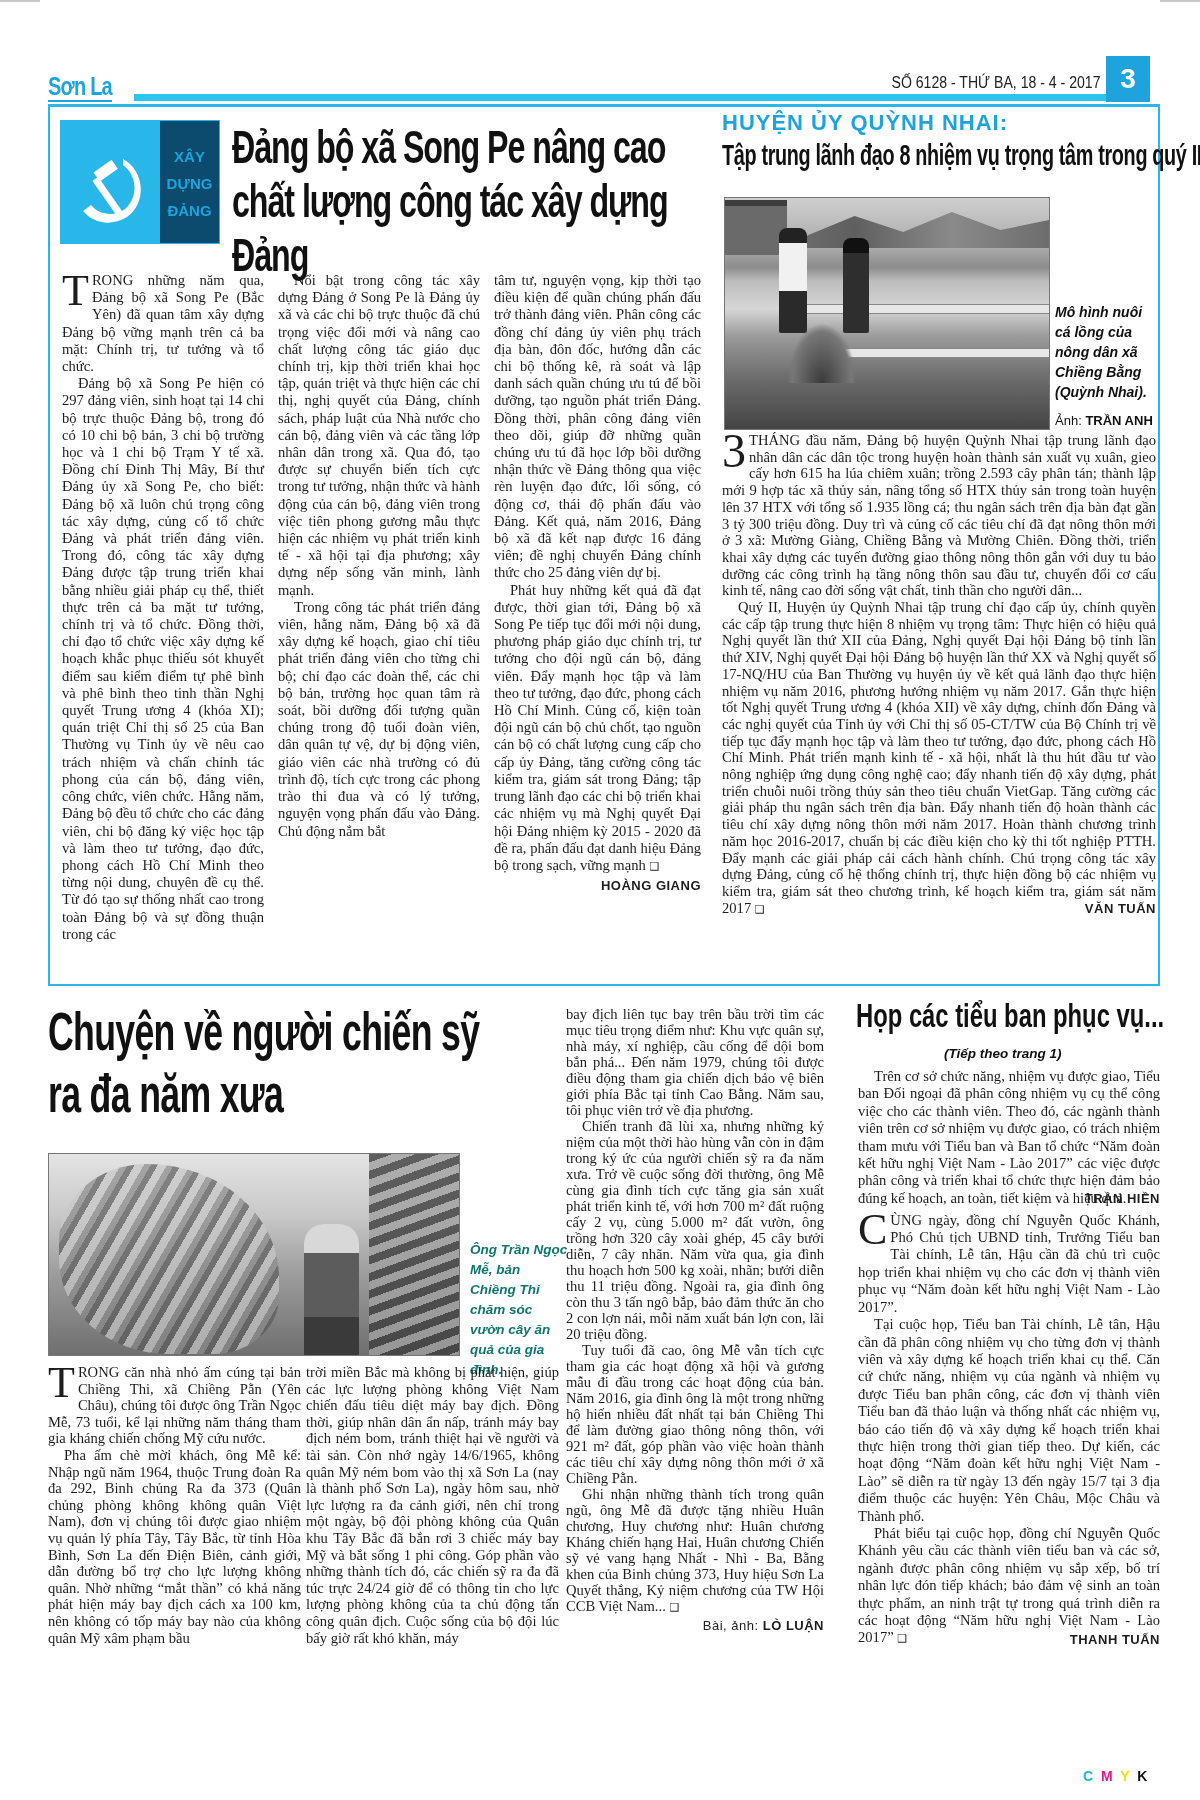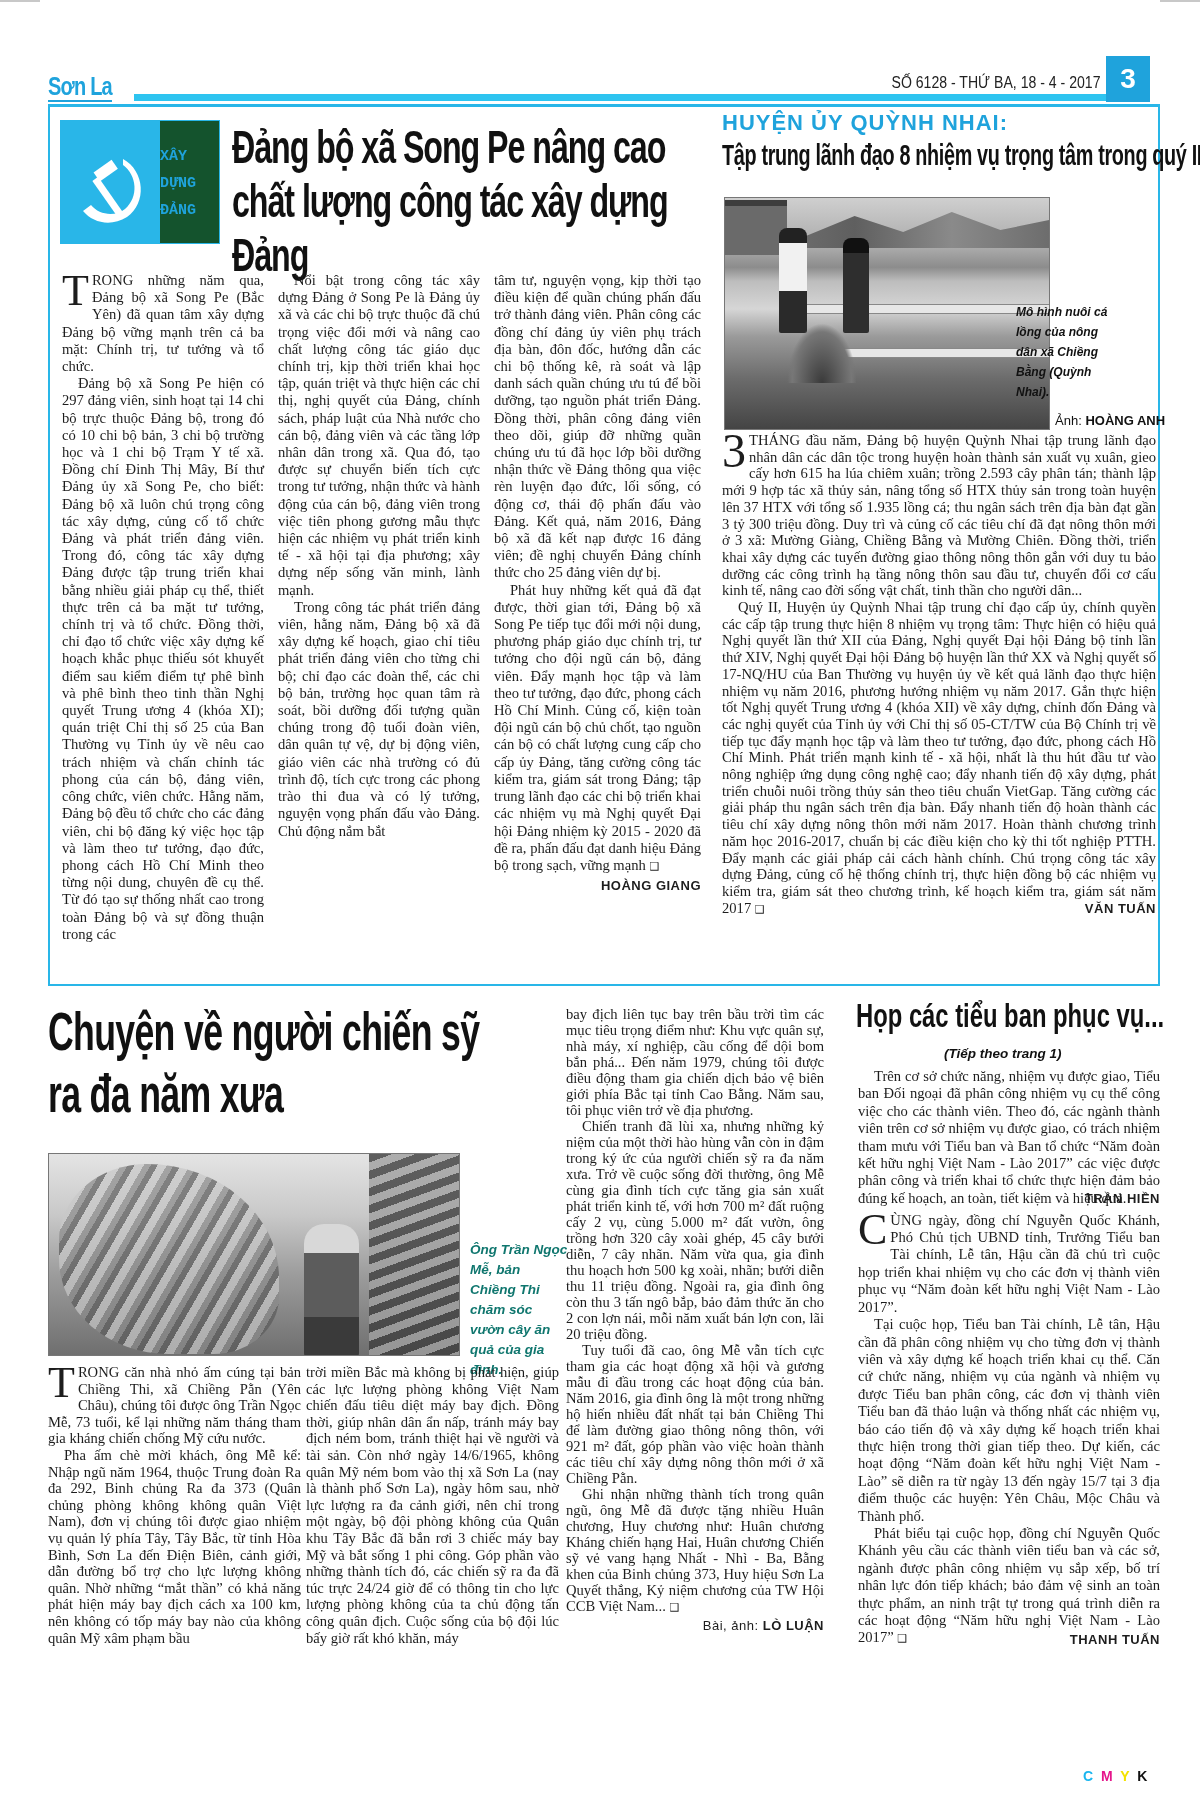--- a/index.html
+++ b/index.html
@@ -11,21 +11,21 @@
   .brand { position: absolute; left: 0; top: 36px; font-family: "Liberation Sans", sans-serif; font-weight: bold; font-size: 25px; color: #1fa3dc; letter-spacing: -1px; transform: scaleX(0.8); transform-origin: left; border-bottom: 2px solid #1fa3dc; line-height: 28px; }
   .mast-bar { position: absolute; left: 86px; top: 58px; width: 985px; height: 7px; background: #2ec4f0; }
   .issue { position: absolute; right: 58px; top: 38px; font-family: "Liberation Sans", sans-serif; font-size: 16px; color: #222; transform: scaleX(0.88); transform-origin: right; }
   .page-no { position: absolute; right: 8px; top: 20px; width: 44px; height: 46px; background: #1fa3dc; color: #fff; font-family: "Liberation Sans", sans-serif; font-weight: bold; font-size: 28px; text-align: center; line-height: 46px; }
 
   
   .top-box { position: absolute; left: 48px; top: 104px; width: 1112px; height: 882px; border: 2px solid #29b6e8; border-top: 3px solid #29b6e8; }
 
   .badge { position: absolute; left: 60px; top: 120px; width: 160px; height: 124px; border: 1px solid #29b6e8; }
   .badge-left { position: absolute; left: 0; top: 0; width: 99px; height: 122px; background: #29b6e8; }
-  .badge-right { position: absolute; left: 99px; top: 0; width: 59px; height: 122px; background: #14532d; font-family: Liberation Mono, monospace; font-weight: bold; color: #1fa3dc; font-size: 15px; text-align: left; padding-top: 22px; line-height: 27px; }
+  .badge-right { position: absolute; left: 99px; top: 0; width: 59px; height: 122px; background: #0c4a6e; font-family: Liberation Sans, sans-serif; font-weight: bold; color: #1fa3dc; font-size: 15px; text-align: center; padding-top: 22px; line-height: 27px; }
   .badge-right span { display: block; }
 
   .headline-a { position: absolute; left: 232px; top: 120px; width: 470px; font-family: "Liberation Sans", sans-serif; font-weight: bold; font-size: 46px; line-height: 54px; color: #111; letter-spacing: -1.5px; transform: scaleX(0.7); transform-origin: left top; width: 680px; }
 
   .col { position: absolute; font-size: 14.6px; line-height: 17.2px; text-align: justify; color: #1d1d1d; }
   .col p { text-indent: 16px; }
   .col p.first { text-indent: 0; }
   .dropcap { float: left; font-size: 44px; line-height: 36px; margin-right: 3px; margin-top: 1px; font-family: "Liberation Serif", serif; }
   .byline { display: block; text-align: right; font-family: "Liberation Sans", sans-serif; font-weight: bold; font-size: 13px; letter-spacing: 0.5px; margin-top: 2px; }
   .endmark { font-family: "DejaVu Sans", sans-serif; font-size: 11px; }
@@ -37,21 +37,21 @@
   
   .kicker { position: absolute; left: 722px; top: 110px; font-family: "Liberation Sans", sans-serif; font-weight: bold; font-size: 22px; color: #1fa3dc; letter-spacing: 1px; }
   .headline-b { position: absolute; left: 722px; top: 138px; font-family: "Liberation Sans", sans-serif; font-weight: bold; font-size: 30px; color: #111; transform: scaleX(0.66); transform-origin: left top; white-space: nowrap; letter-spacing: -0.5px; }
   .photo-b { position: absolute; left: 724px; top: 197px; width: 326px; height: 233px; border: 1px solid #777; background: linear-gradient(180deg, #cfcfcf 0%, #a9a9a9 22%, #8c8c8c 30%, #bdbdbd 36%, #d6d6d6 48%, #9a9a9a 60%, #6c6c6c 78%, #444 100%); overflow: hidden; }
   .photo-b .mount { position: absolute; left: 0; top: 10px; width: 100%; height: 40px; background: linear-gradient(90deg, #7d7d7d, #5f5f5f 40%, #8a8a8a 70%, #6d6d6d); clip-path: polygon(0 100%, 10% 40%, 25% 70%, 40% 20%, 55% 60%, 70% 10%, 85% 55%, 100% 30%, 100% 100%); }
   .photo-b .house { position: absolute; left: 0; top: 2px; width: 62px; height: 55px; background: #6a6a6a; border-top: 6px solid #3d3d3d; }
   .photo-b .raft { position: absolute; height: 10px; background: #e7e7e7; border: 1px solid #888; }
   .photo-b .p1 { position: absolute; left: 54px; top: 30px; width: 28px; height: 105px; background: linear-gradient(180deg, #222 0 14%, #f1f1f1 14% 60%, #2a2a2a 60%); border-radius: 8px 8px 2px 2px; }
   .photo-b .p2 { position: absolute; left: 118px; top: 40px; width: 26px; height: 95px; background: linear-gradient(180deg, #111 0 16%, #2e2e2e 16%); border-radius: 8px 8px 2px 2px; }
   .photo-b .plant { position: absolute; left: 62px; top: 125px; width: 70px; height: 60px; background: radial-gradient(ellipse at bottom, #3a3a3a, #777 60%, transparent 70%); }
-  .caption-b { position: absolute; left: 1016px; top: 302px; width: 100px; font-family: "Liberation Sans", sans-serif; font-weight: bold; font-style: italic; font-size: 12px; line-height: 20px; color: #111; }
+  .caption-b { position: absolute; left: 1055px; top: 302px; width: 100px; font-family: "Liberation Sans", sans-serif; font-weight: bold; font-style: italic; font-size: 14px; line-height: 20px; color: #111; }
   .credit-b { position: absolute; left: 1055px; top: 413px; font-family: "Liberation Sans", sans-serif; font-size: 13px; color: #111; }
   .credit-b b { font-weight: bold; }
   .colB { left: 722px; top: 432px; width: 434px; font-size: 14.6px; line-height: 16.7px; }
   .colB .dropcap { font-size: 48px; line-height: 36px; }
 
   
   .headline-c { position: absolute; left: 48px; top: 1000px; width: 700px; font-family: "Liberation Sans", sans-serif; font-weight: bold; font-size: 54px; line-height: 62px; color: #111; transform: scaleX(0.66); transform-origin: left top; letter-spacing: -1px; }
   .photo-c { position: absolute; left: 48px; top: 1153px; width: 412px; height: 203px; border: 1px solid #777; overflow: hidden; background: linear-gradient(180deg, #e4e4e4 0%, #c9c9c9 30%, #9c9c9c 60%, #6f6f6f 100%); }
   .photo-c .leaves { position: absolute; left: 10px; top: 10px; width: 220px; height: 190px; background: repeating-linear-gradient(120deg, #5a5a5a 0 6px, #c8c8c8 6px 14px, #8a8a8a 14px 20px); opacity: 0.7; border-radius: 40% 60% 30% 50%; }
   .photo-c .man { position: absolute; left: 255px; top: 70px; width: 55px; height: 133px; background: linear-gradient(180deg, #d8d8d8 0 22%, #5c5c5c 22% 70%, #3a3a3a 70%); border-radius: 20px 20px 4px 4px; }
@@ -122,21 +122,21 @@
 <div class="photo-b">
   <div class="mount"></div>
   <div class="house"></div>
   <div class="raft" style="left:60px; top:106px; width:266px;"></div>
   <div class="raft" style="left:100px; top:150px; width:226px;"></div>
   <div class="p1"></div>
   <div class="p2"></div>
   <div class="plant"></div>
 </div>
 <div class="caption-b">Mô hình nuôi cá lồng của nông dân xã Chiềng Bằng (Quỳnh Nhai).</div>
-<div class="credit-b"><span>Ảnh:</span> <b>HOÀNG ANH</b></div>
+<div class="credit-b"><span>Ảnh:</span> <b>TRẦN ANH</b></div>
 
 <div class="col colB">
   <p class="first"><span class="dropcap">3</span><span>THÁNG đầu năm, Đảng bộ huyện Quỳnh Nhai tập trung lãnh đạo nhân dân các dân tộc trong huyện hoàn thành sản xuất vụ xuân, gieo cấy hơn 615 ha lúa chiêm xuân; trồng 2.593 cây phân tán; thành lập mới 9 hợp tác xã thủy sản, nâng tổng số HTX thủy sản trong toàn huyện lên 37 HTX với tổng số 1.935 lồng cá; thu ngân sách trên địa bàn đạt gần 3 tỷ 300 triệu đồng. Duy trì và củng cố các tiêu chí đã đạt nông thôn mới ở 3 xã: Mường Giàng, Chiềng Bằng và Mường Chiên. Đồng thời, triển khai xây dựng các tuyến đường giao thông nông thôn gắn với duy tu bảo dưỡng các công trình hạ tầng nông thôn sau đầu tư, chuyển đổi cơ cấu kinh tế, nâng cao đời sống vật chất, tinh thần cho người dân...</span></p>
   <p><span>Quý II, Huyện ủy Quỳnh Nhai tập trung chỉ đạo cấp ủy, chính quyền các cấp tập trung thực hiện 8 nhiệm vụ trọng tâm: Thực hiện có hiệu quả Nghị quyết lần thứ XII của Đảng, Nghị quyết Đại hội Đảng bộ tỉnh lần thứ XIV, Nghị quyết Đại hội Đảng bộ huyện lần thứ XX và Nghị quyết số 17-NQ/HU của Ban Thường vụ huyện ủy về kết quả lãnh đạo thực hiện nhiệm vụ năm 2016, phương hướng nhiệm vụ năm 2017. Gắn thực hiện tốt Nghị quyết Trung ương 4 (khóa XII) về xây dựng, chỉnh đốn Đảng và các nghị quyết của Tỉnh ủy với Chỉ thị số 05-CT/TW của Bộ Chính trị về tiếp tục đẩy mạnh học tập và làm theo tư tưởng, đạo đức, phong cách Hồ Chí Minh. Phát triển mạnh kinh tế - xã hội, nhất là thu hút đầu tư vào nông nghiệp ứng dụng công nghệ cao; đẩy nhanh tiến độ xây dựng, phát triển chuỗi nuôi trồng thủy sản theo tiêu chuẩn VietGap. Tăng cường các giải pháp thu ngân sách trên địa bàn. Đẩy nhanh tiến độ hoàn thành các tiêu chí xây dựng nông thôn mới năm 2017. Hoàn thành chương trình năm học 2016-2017, chuẩn bị các điều kiện cho kỳ thi tốt nghiệp PTTH. Đẩy mạnh các giải pháp cải cách hành chính. Chú trọng công tác xây dựng Đảng, củng cố hệ thống chính trị, thực hiện đồng bộ các nhiệm vụ kiểm tra, giám sát theo chương trình, kế hoạch kiểm tra, giám sát năm 2017</span> <span class="endmark">❑</span></p>
   <span class="byline" style="margin-top:-17px">VĂN TUẤN</span>
 </div>
 
 <h2 class="headline-c">Chuyện về người chiến sỹ ra đa năm xưa</h2>
 <div class="photo-c">
   <div class="leaves"></div>

